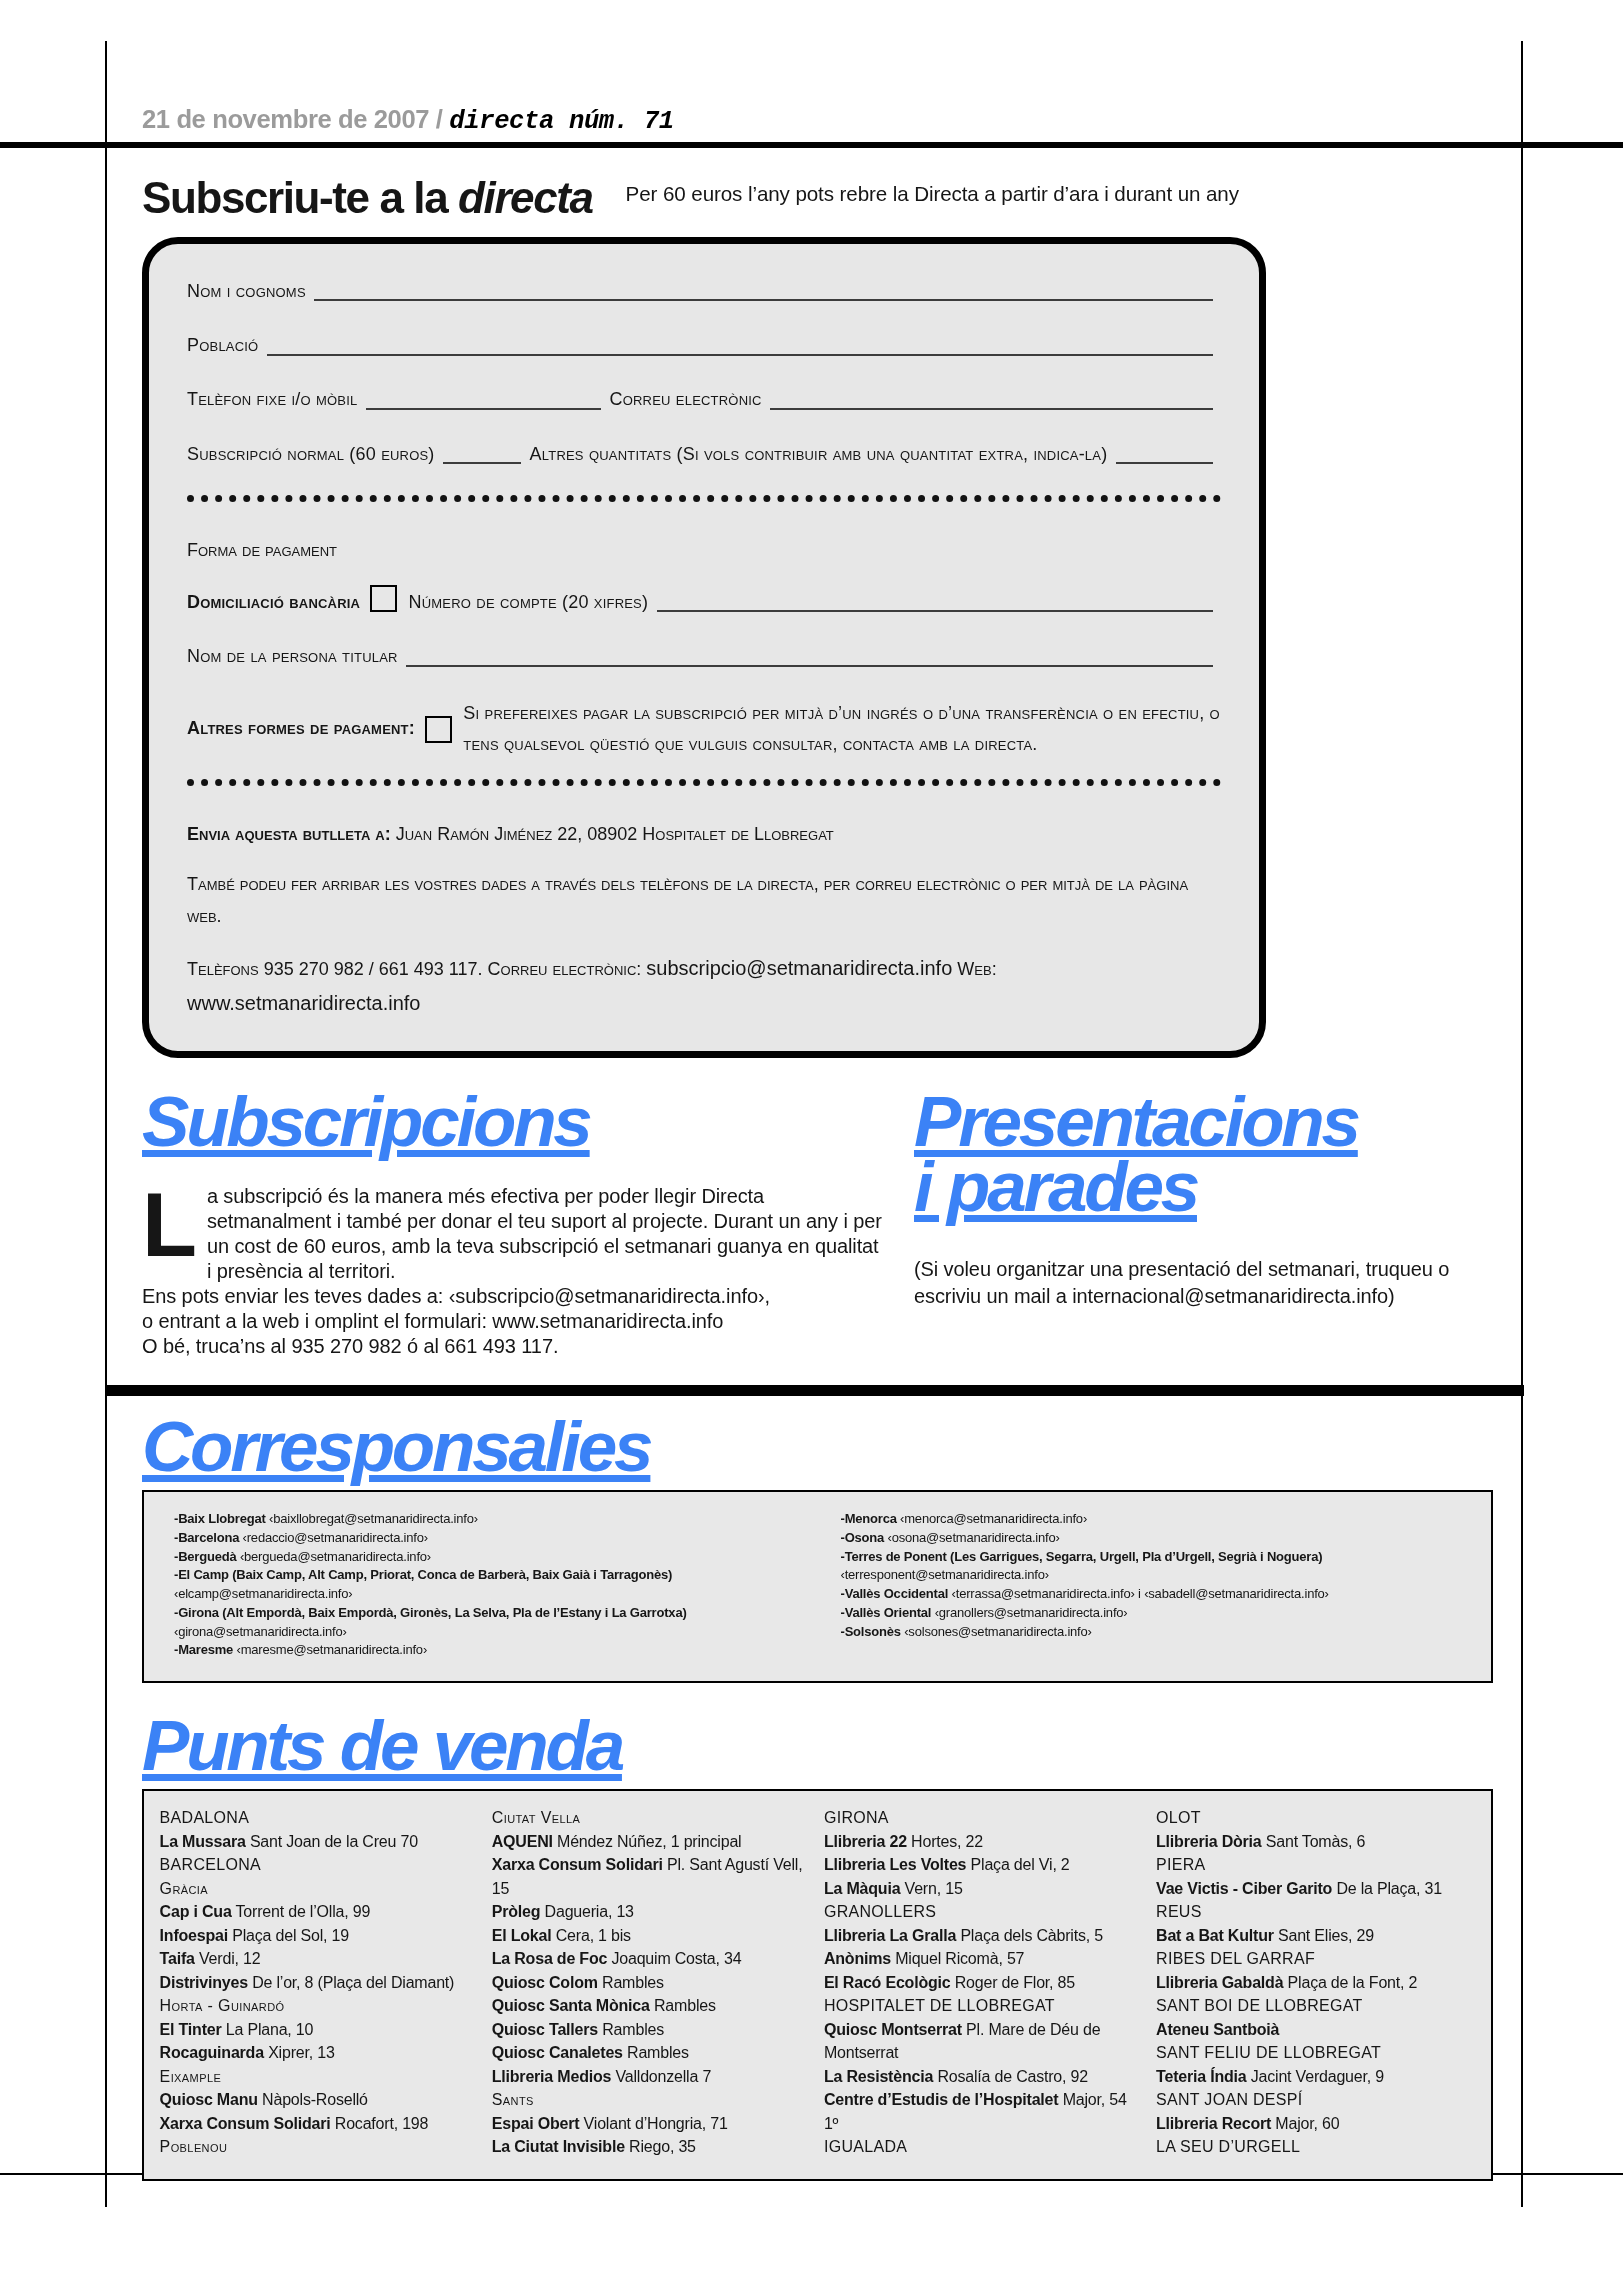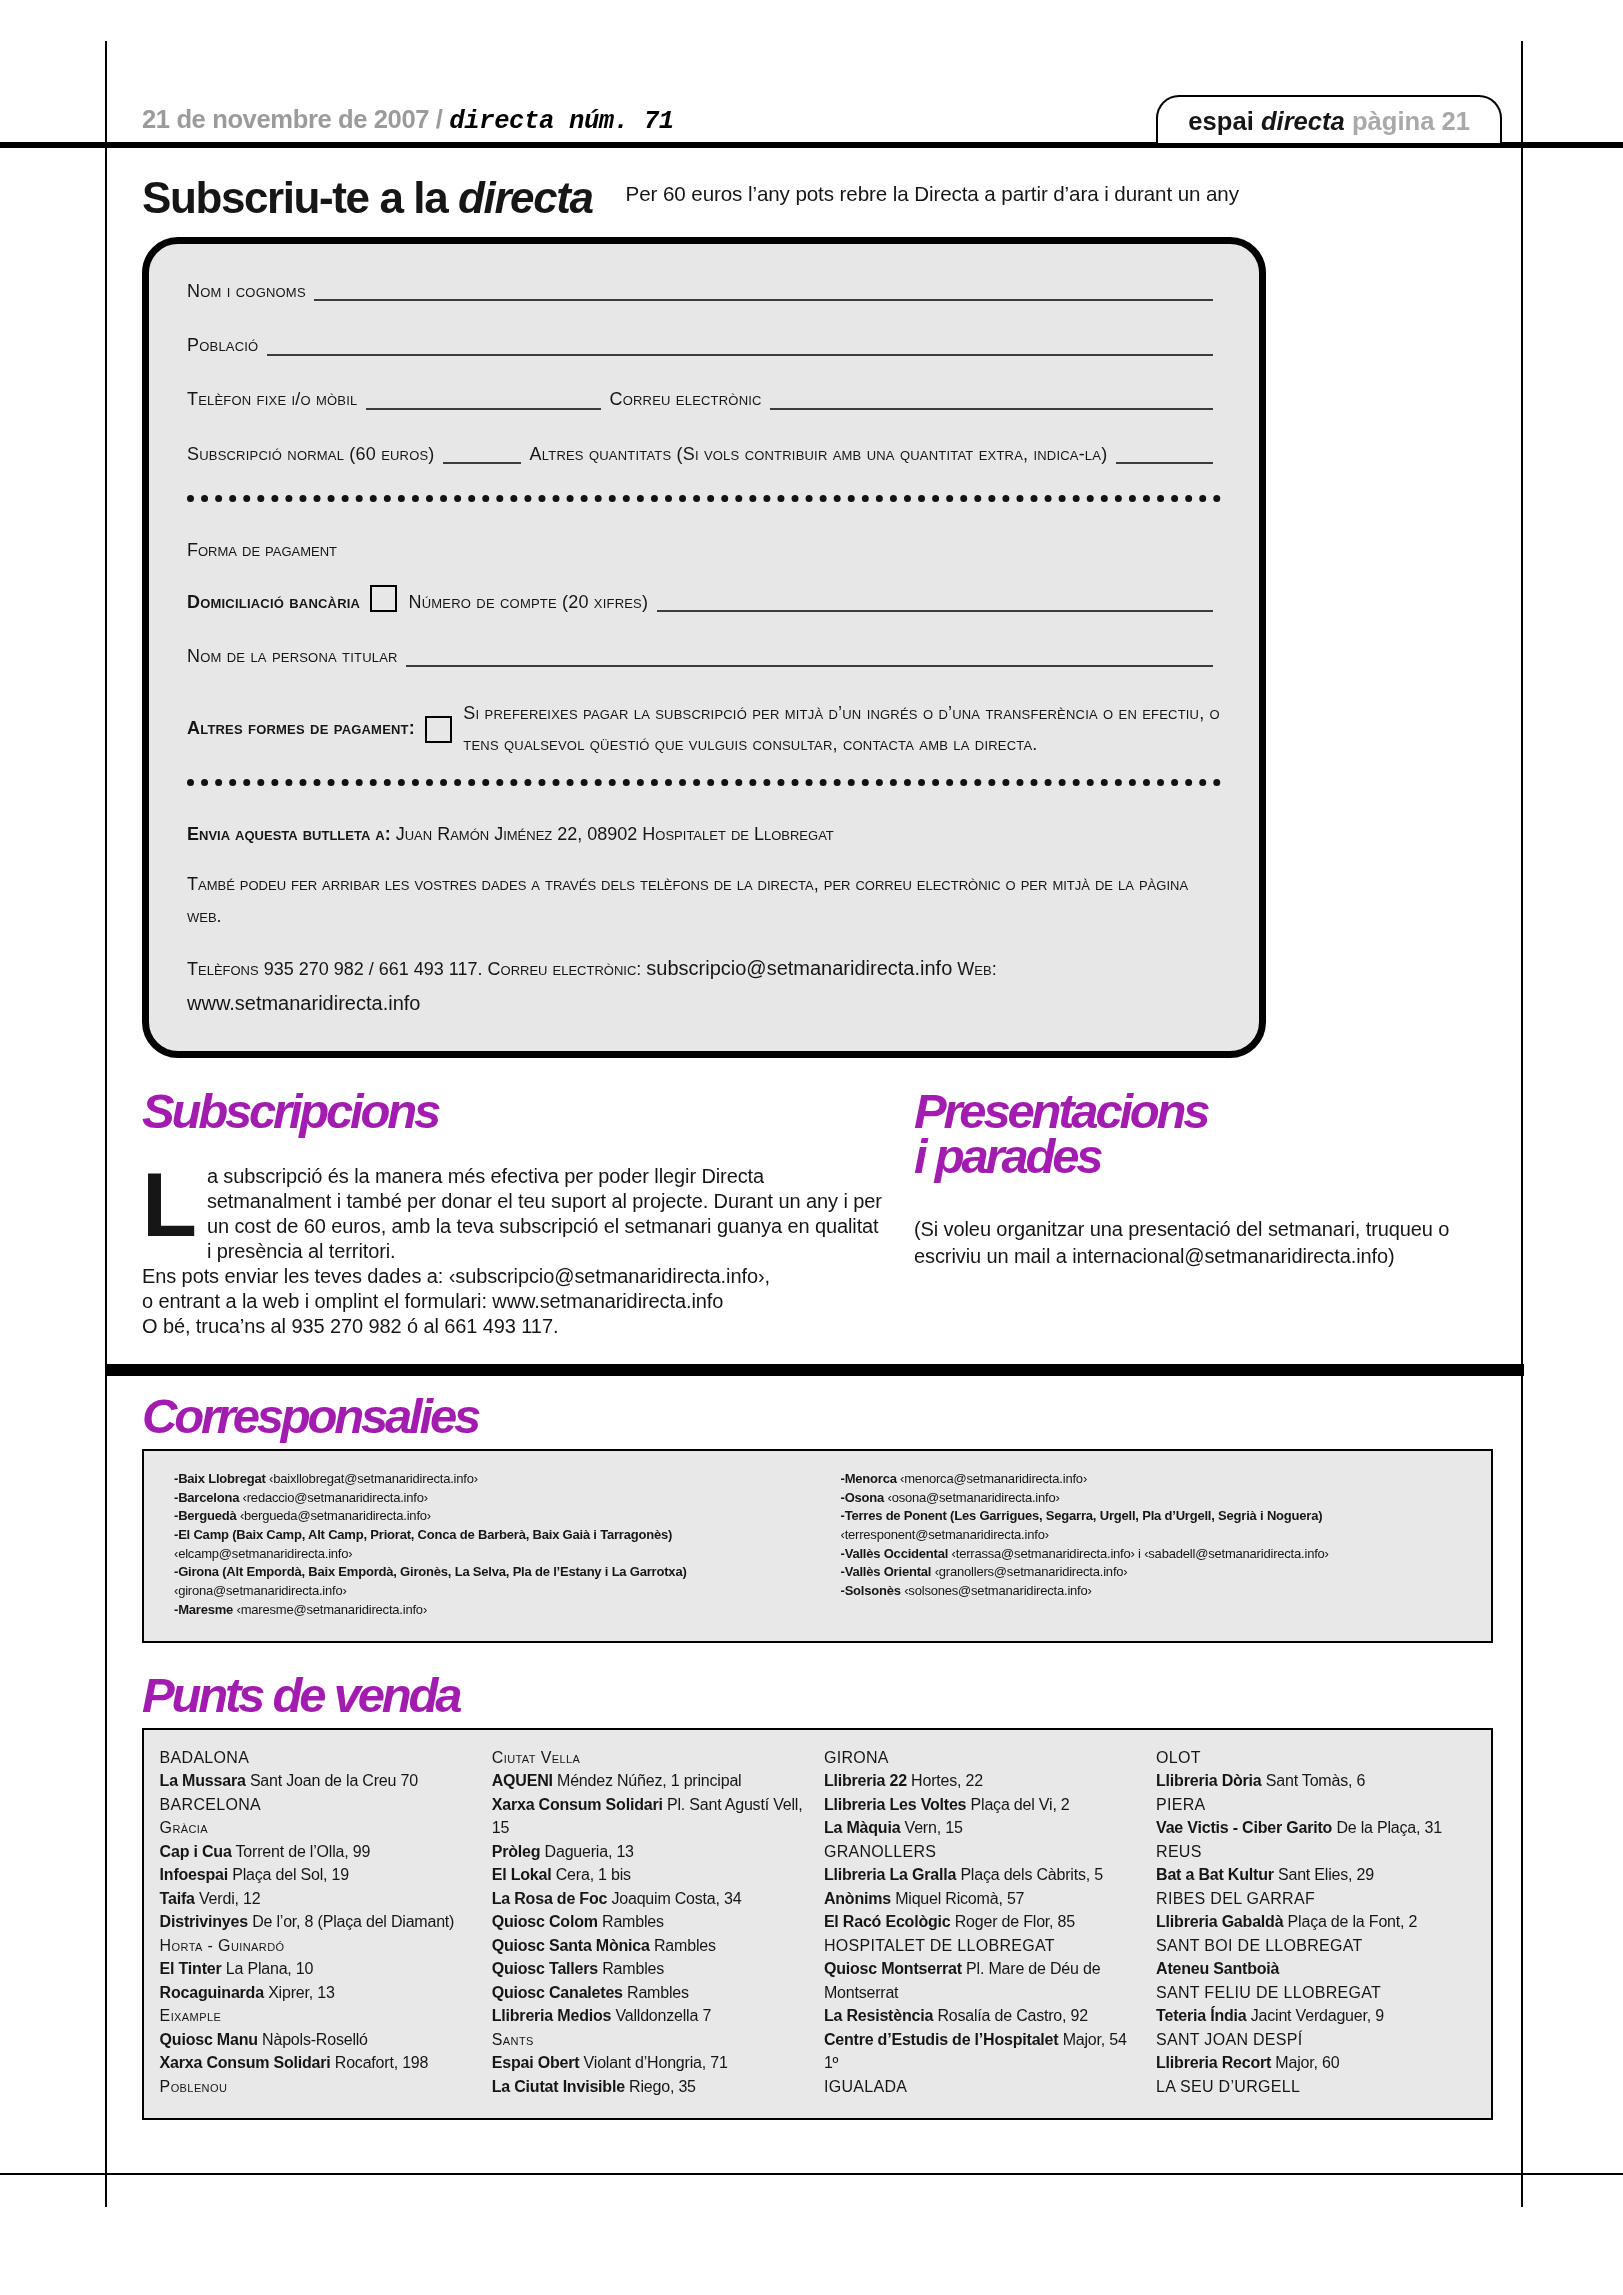--- a/index.html
+++ b/index.html
@@ -41,21 +41,21 @@
   .checkbox{width:23px;height:23px;border:2.8px solid #000;margin:0 11.4px 0 10px;flex:none;background:transparent;}
   .ftext{font-variant:small-caps;font-size:18px;line-height:1.75;margin:0 0 18.5px;}
   .ftext .b{font-weight:bold;}
   .ftext .plain{font-variant:normal;font-size:20px;}
   .ftext.last{margin-bottom:0;}
 
   
   .twocol{display:flex;margin-top:31px;}
   .col-l{width:772px;flex:none;padding-right:32px;box-sizing:border-box;}
   .col-r{flex:1;}
-  .mega{font-size:49px;font-weight:800;font-style:italic;letter-spacing:-3.2px;line-height:0.92;margin:0;color:#a21caf;}
+  .mega{font-size:71px;font-weight:800;font-style:italic;letter-spacing:-3.2px;line-height:0.92;margin:0;color:#3b82f6;text-decoration:underline;}
   .sub-body{margin:30px 0 0;font-size:20px;line-height:1.25;letter-spacing:-0.1px;}
   .dropcap{float:left;font-size:90px;line-height:0.76;font-weight:bold;margin:7.1px 10px 0 0;}
   .sub-lines{clear:left;}
   .sub-lines p{margin:0;font-size:20px;line-height:1.25;letter-spacing:-0.1px;}
   .pres-note{margin:37px 0 0;font-size:20px;line-height:1.35;letter-spacing:-0.1px;}
 
   .thick-div{height:11.4px;background:#000;margin:25.6px -31px 0 -37px;}
 
   
   .corr-title{margin:18.5px 0 10px;}
@@ -74,23 +74,20 @@
 
 <div class="page">
   <div class="vrule l"></div>
   <div class="vrule r"></div>
   <div class="bottom-rule"></div>
 
   <header class="page-header">
     <div class="hdr-left">
       <span class="hdr-date">21 de novembre de 2007 /</span>
       <span class="hdr-issue">directa núm. 71</span>
-    </div>
-    <div class="hdr-tab">
-      <span>espai </span><span class="tab-brand">directa</span><span class="tab-page"> pàgina 21</span>
     </div>
     <div class="hdr-line"></div>
   </header>
 
   <div class="content">
 
     <div class="sub-head">
       <h1 class="sub-title"><span>Subscriu-te a la </span><span class="brand">directa</span></h1>
       <p class="sub-subtitle">Per 60 euros l’any pots rebre la Directa a partir d’ara i durant un any</p>
     </div>

